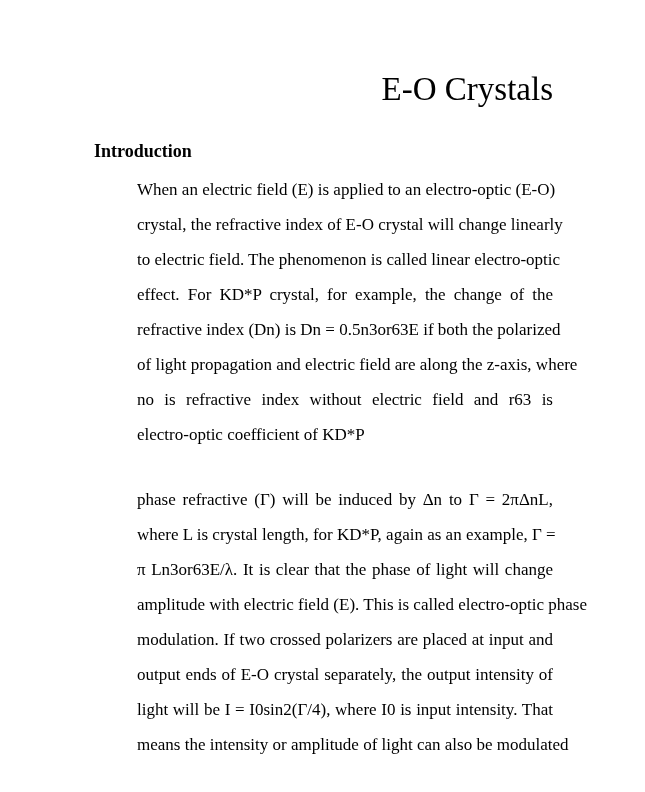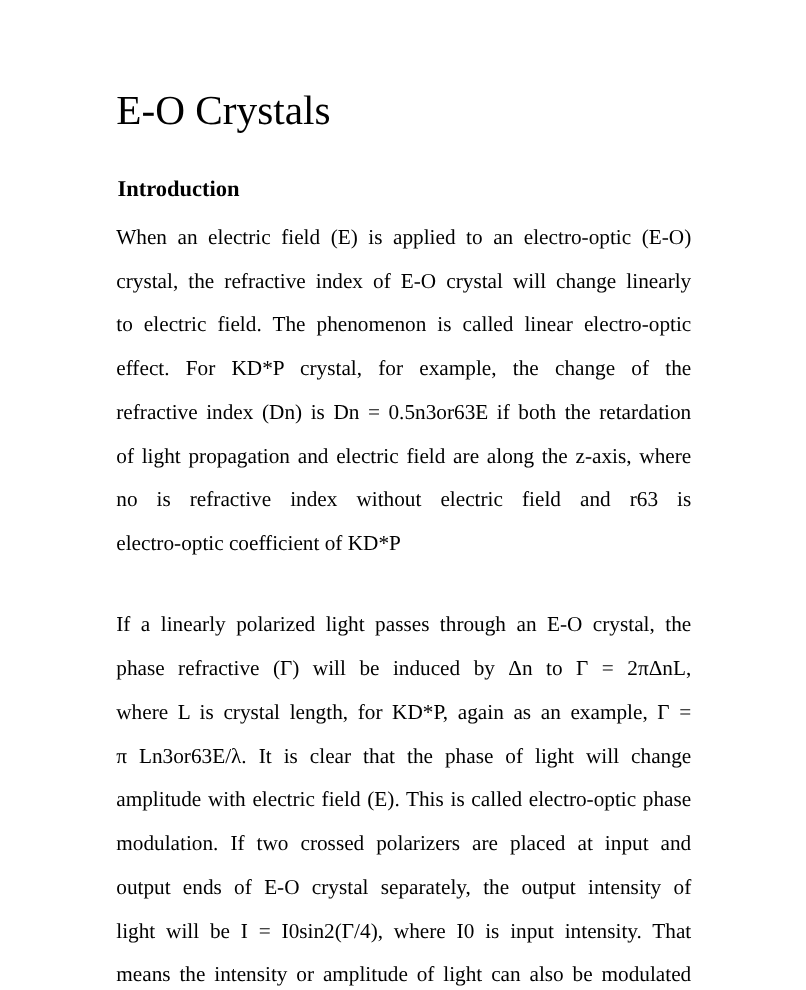--- a/index.html
+++ b/index.html
@@ -18,21 +18,21 @@
     width: 460px;
     top: 0;
     height: 100%;
   }
   .doc-title {
     position: absolute;
     top: 70px;
     left: 0;
     right: 0;
     margin: 0;
-    text-align: left;
+    text-align: right;
     font-size: 33px;
     font-weight: 400;
     line-height: 1.2;
     white-space: nowrap;
   }
   .section-heading {
     position: absolute;
     top: 139px;
     left: 0;
     margin: 1px;
@@ -47,45 +47,45 @@
     right: 0;
     font-size: 17px;
   }
   .para-1 { top: 172px; }
   .para-2 { top: 482px; }
   .line {
     line-height: 35px;
     height: 35px;
     white-space: nowrap;
     overflow: visible;
+    margin-left: 44px;
   }
   .line.just {
     text-align: justify;
     text-align-last: justify;
   }
 </style>
 </head>
 <body>
 
 <div class="page">
   <div class="content">
     <h1 class="doc-title">E-O Crystals</h1>
     <h2 class="section-heading">Introduction</h2>
     <div class="para para-1">
         <div class="line just">When an electric field (E) is applied to an electro-optic (E-O)</div>
         <div class="line just">crystal, the refractive index of E-O crystal will change linearly</div>
         <div class="line just">to electric field. The phenomenon is called linear electro-optic</div>
         <div class="line just">effect. For KD*P crystal, for example, the change of the</div>
-        <div class="line just">refractive index (Dn) is Dn = 0.5n3or63E if both the retardation</div>
+        <div class="line just">refractive index (Dn) is Dn = 0.5n3or63E if both the polarized</div>
         <div class="line just">of light propagation and electric field are along the z-axis, where</div>
         <div class="line just">no is refractive index without electric field and r63 is</div>
         <div class="line">electro-optic coefficient of KD*P</div>
       </div>
     <div class="para para-2">
-        <div class="line just">If a linearly polarized light passes through an E-O crystal, the</div>
         <div class="line just">phase refractive (Γ) will be induced by Δn to Γ = 2πΔnL,</div>
         <div class="line just">where L is crystal length, for KD*P, again as an example, Γ =</div>
         <div class="line just">π Ln3or63E/λ. It is clear that the phase of light will change</div>
         <div class="line just">amplitude with electric field (E). This is called electro-optic phase</div>
         <div class="line just">modulation. If two crossed polarizers are placed at input and</div>
         <div class="line just">output ends of E-O crystal separately, the output intensity of</div>
         <div class="line just">light will be I = I0sin2(Γ/4), where I0 is input intensity. That</div>
         <div class="line just">means the intensity or amplitude of light can also be modulated</div>
       </div>
   </div>

